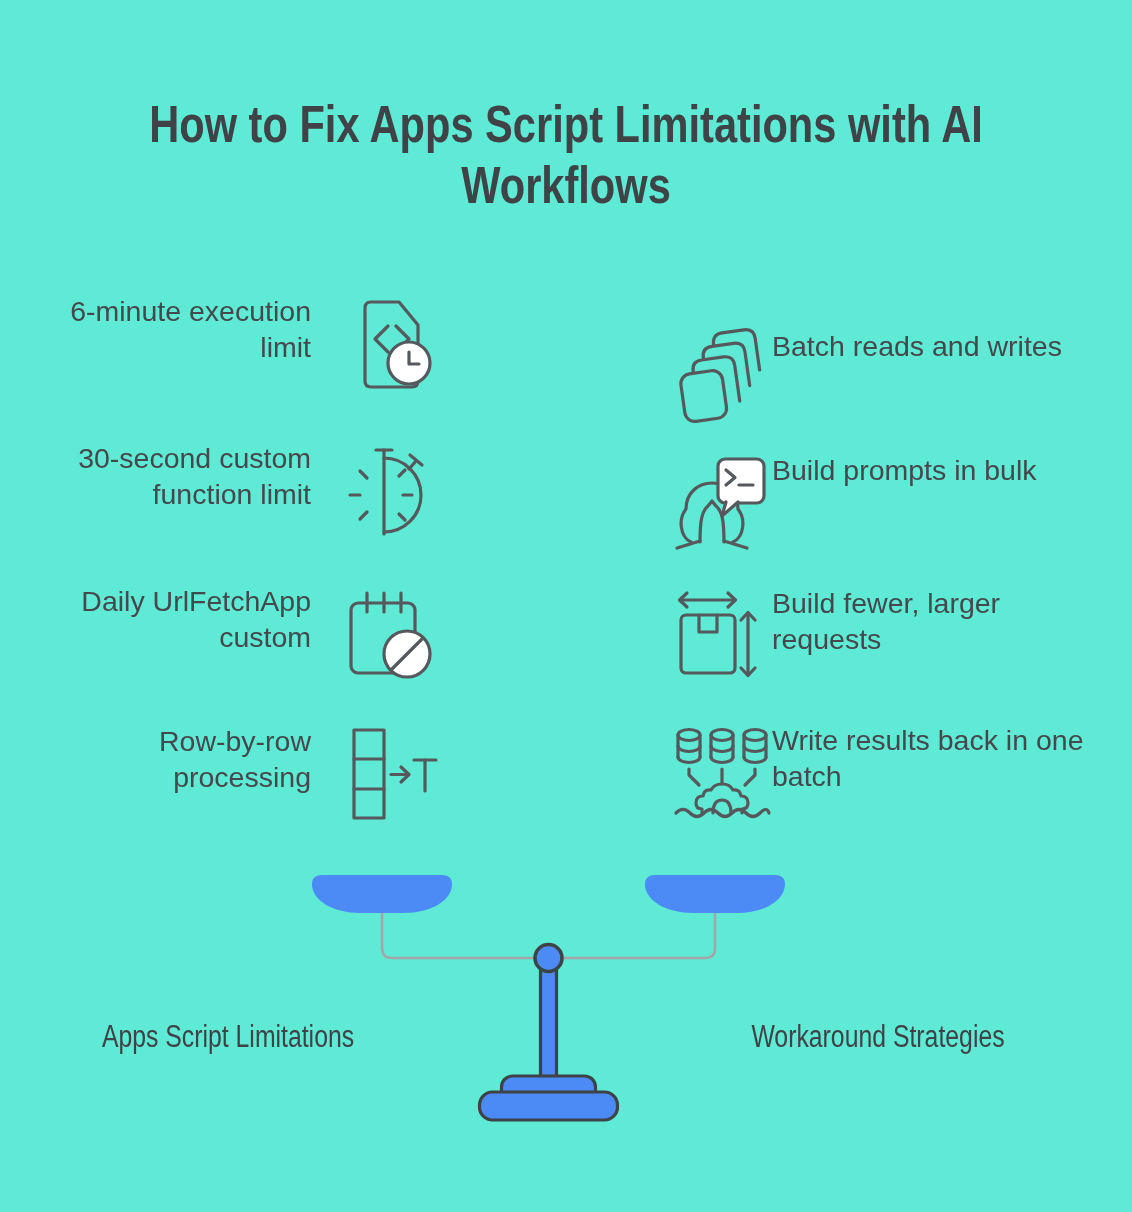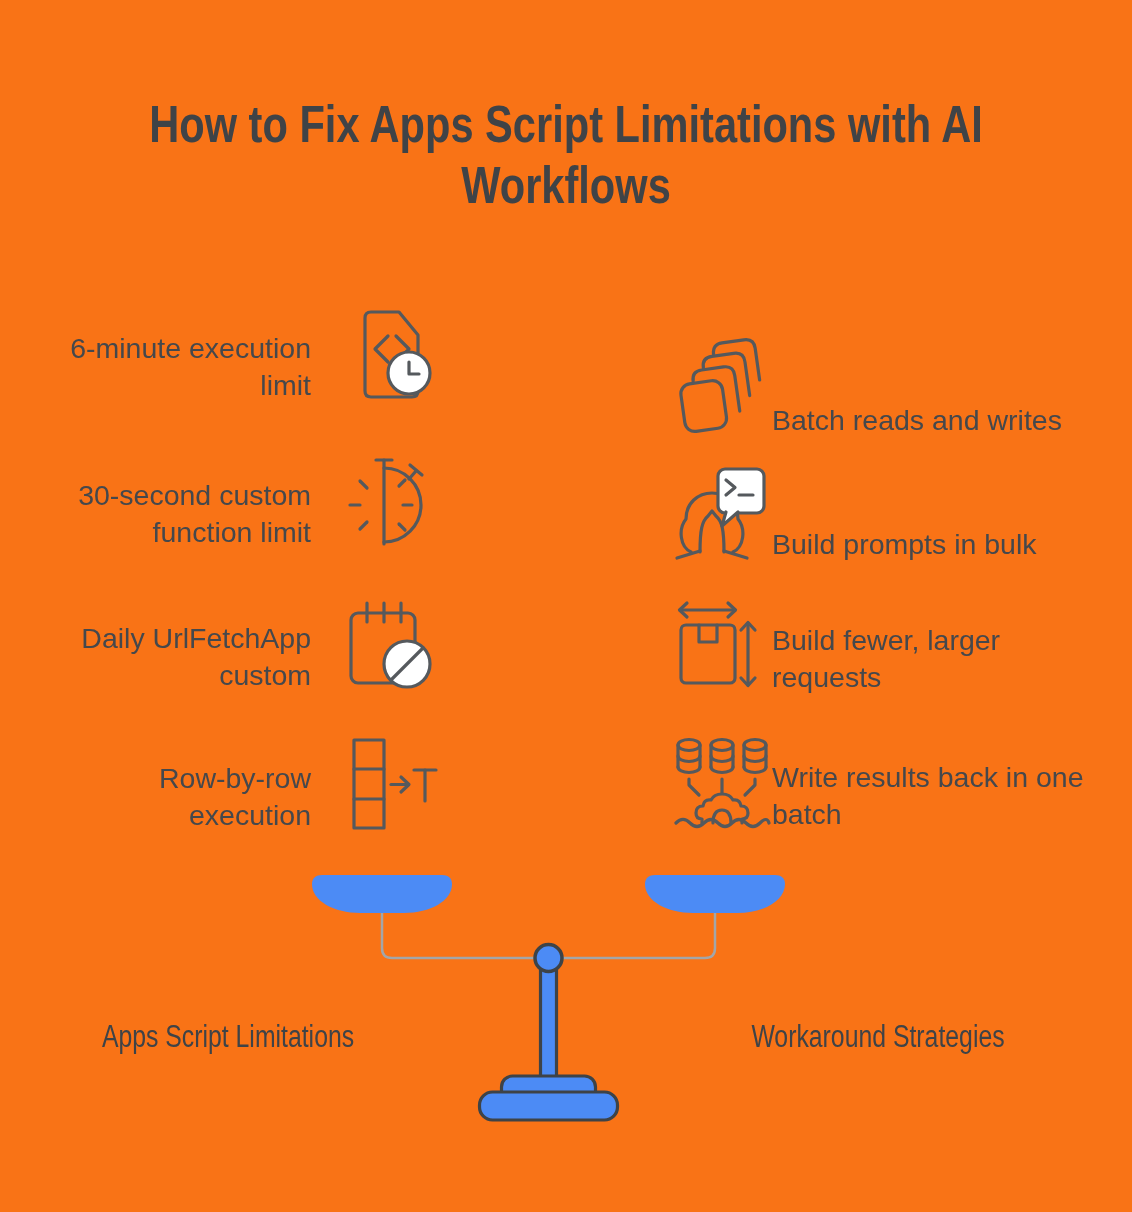--- a/index.html
+++ b/index.html
@@ -5,30 +5,30 @@
   :root{
     --accent-blue:#4c8bf5;
     --title-text:#3f4347;
     --body-text:#45484c;
     --icon-stroke:#55595d;
     --connector-gray:#a3a6a9;
     --scale-outline:#3e4347;
   }
   html,body{margin:0;padding:0;background:#fff;}
   .canvas{
-    position:relative;width:1132px;height:1212px;background:#f97316;
+    position:relative;width:1132px;height:1212px;background:#5eead4;
     font-family:"Liberation Sans", sans-serif;overflow:hidden;
   }
   .title{
     position:absolute;top:94px;left:-14px;width:1160px;text-align:center;
     font-size:52px;font-weight:bold;color:var(--title-text);line-height:1.18;
     transform:scaleX(0.80);transform-origin:center top;
   }
   .title span{display:block;}
-  .row{position:absolute;display:flex;align-items:flex-end;height:110px;}
+  .row{position:absolute;display:flex;align-items:flex-start;height:110px;}
   .row .txt{font-size:28.5px;color:var(--body-text);line-height:1.28;}
   .left-row{left:40px;width:398px;gap:27px;}
   .left-row .txt{flex:1;text-align:right;}
   .right-row{left:672px;width:432px;}
   .right-row .txt{flex:1;text-align:left;}
   svg.icon{
     width:100px;height:100px;flex:0 0 100px;
     stroke:var(--icon-stroke);stroke-width:3.2;fill:none;
     stroke-linecap:round;stroke-linejoin:round;
   }
@@ -85,21 +85,21 @@
       <rect x="13" y="20" width="64" height="70" rx="7"></rect>
       <path d="M29,10 V29"></path>
       <path d="M46,10 V29"></path>
       <path d="M63,10 V29"></path>
       <circle cx="69" cy="71" r="23" fill="#ffffff"></circle>
       <path d="M53,87 L85,55"></path>
     </svg>
   </div>
 
   <div class="row left-row" style="top:723px;">
-    <div class="txt">Row-by-row execution</div>
+    <div class="txt">Row-by-row processing</div>
     <svg class="icon" viewBox="0 0 100 100">
       <rect x="16" y="7" width="30" height="88"></rect>
       <path d="M16,36 H46"></path>
       <path d="M16,66 H46"></path>
       <path d="M53,51.5 H70"></path>
       <path d="M63,44 L71,51.5 L63,59"></path>
       <path d="M76,37 H98"></path>
       <path d="M87,37 V68"></path>
     </svg>
   </div>

